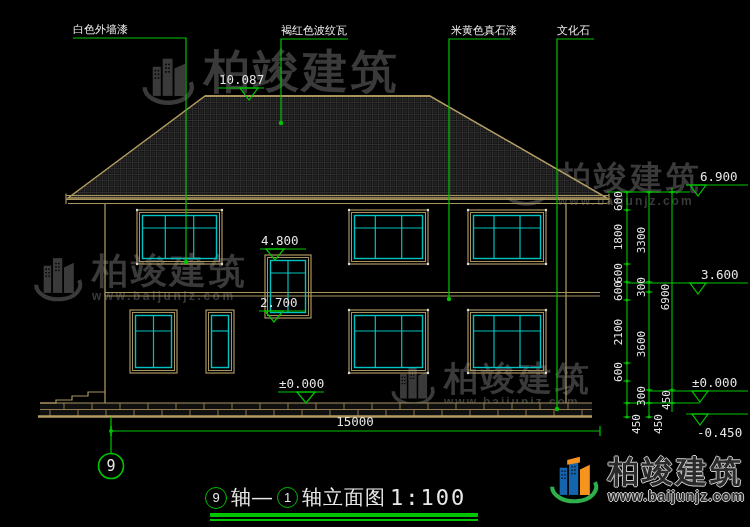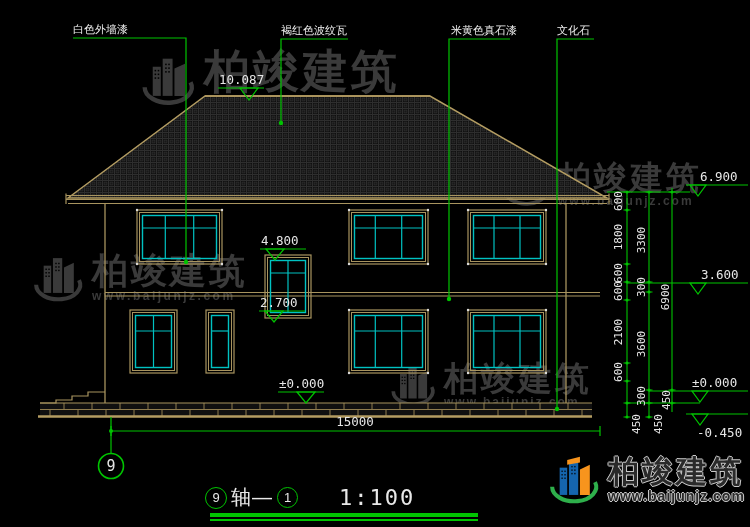--- a/index.html
+++ b/index.html
@@ -14,21 +14,21 @@
   .dim{font-size:11px;}
   .lvl{font-size:12.5px;}
   .mat{font-size:11px;fill:#ededed;font-family:"Liberation Sans",sans-serif;}
   
   #title{position:absolute;left:205px;top:484px;z-index:2;display:flex;align-items:center;
          gap:4px;color:#e8e8e8;white-space:nowrap;}
   #title .ax-circle{display:inline-flex;align-items:center;justify-content:center;
          width:20px;height:20px;border:1.6px solid #00c400;border-radius:50%;
          font-size:13px;color:#e8e8e8;}
   #title .t-cn{font-size:20px;letter-spacing:1px;}
-  #title .t-scale{font-size:22px;letter-spacing:2px;font-family:"DejaVu Sans Mono",monospace;margin-left:37px;}
+  #title .t-scale{font-size:22px;letter-spacing:2px;font-family:"DejaVu Sans Mono",monospace;}
   #title-u1{position:absolute;left:210px;top:513px;width:268px;height:3.5px;background:#00c400;z-index:2;}
   #title-u2{position:absolute;left:210px;top:519px;width:268px;height:1.8px;background:#00c400;z-index:2;}
   
   #logo{position:absolute;left:544px;top:452px;z-index:3;display:flex;align-items:center;gap:6px;}
   .logo-text{display:flex;flex-direction:column;}
   .logo-cn{font-weight:bold;font-size:31px;line-height:1;letter-spacing:3px;color:#2a2a2a;
            text-shadow:-1px 0 #c9c9c9,1px 0 #c9c9c9,0 -1px #c9c9c9,0 1px #c9c9c9;}
   .logo-url{font-weight:bold;font-size:14px;line-height:1.4;letter-spacing:1px;color:#2a2a2a;
            text-shadow:-1px 0 #c9c9c9,1px 0 #c9c9c9,0 -1px #c9c9c9,0 1px #c9c9c9;}
 </style>
@@ -356,20 +356,21 @@
       <line x1="111" y1="417" x2="111" y2="453" stroke="#00c400" stroke-width="1.2"></line>
       <circle cx="111" cy="466" r="12.5" fill="none" stroke="#00c400" stroke-width="1.6"></circle>
       <text class="cad-mono" x="111" y="471" text-anchor="middle" font-size="15">9</text>
     </g>
   </svg>
 
   <div id="title">
     <span class="ax-circle">9</span>
     <span class="t-cn">轴—</span>
     <span class="ax-circle" style="width:19px;height:19px">1</span>
+    <span class="t-cn">轴立面图</span>
     <span class="t-scale">1:100</span>
   </div>
   <div id="title-u1"></div>
   <div id="title-u2"></div>
 
   <div id="logo">
     <svg width="58" height="58" viewBox="0 0 100 100">
       <path d="M14,60 a38,25 0 1,0 74,-8" fill="none" stroke="#2eaf4b" stroke-width="7"></path>
       <rect x="27" y="27" width="13" height="47" fill="#1565ae"></rect>
       <rect x="43" y="14" width="16" height="60" fill="#1565ae"></rect>

